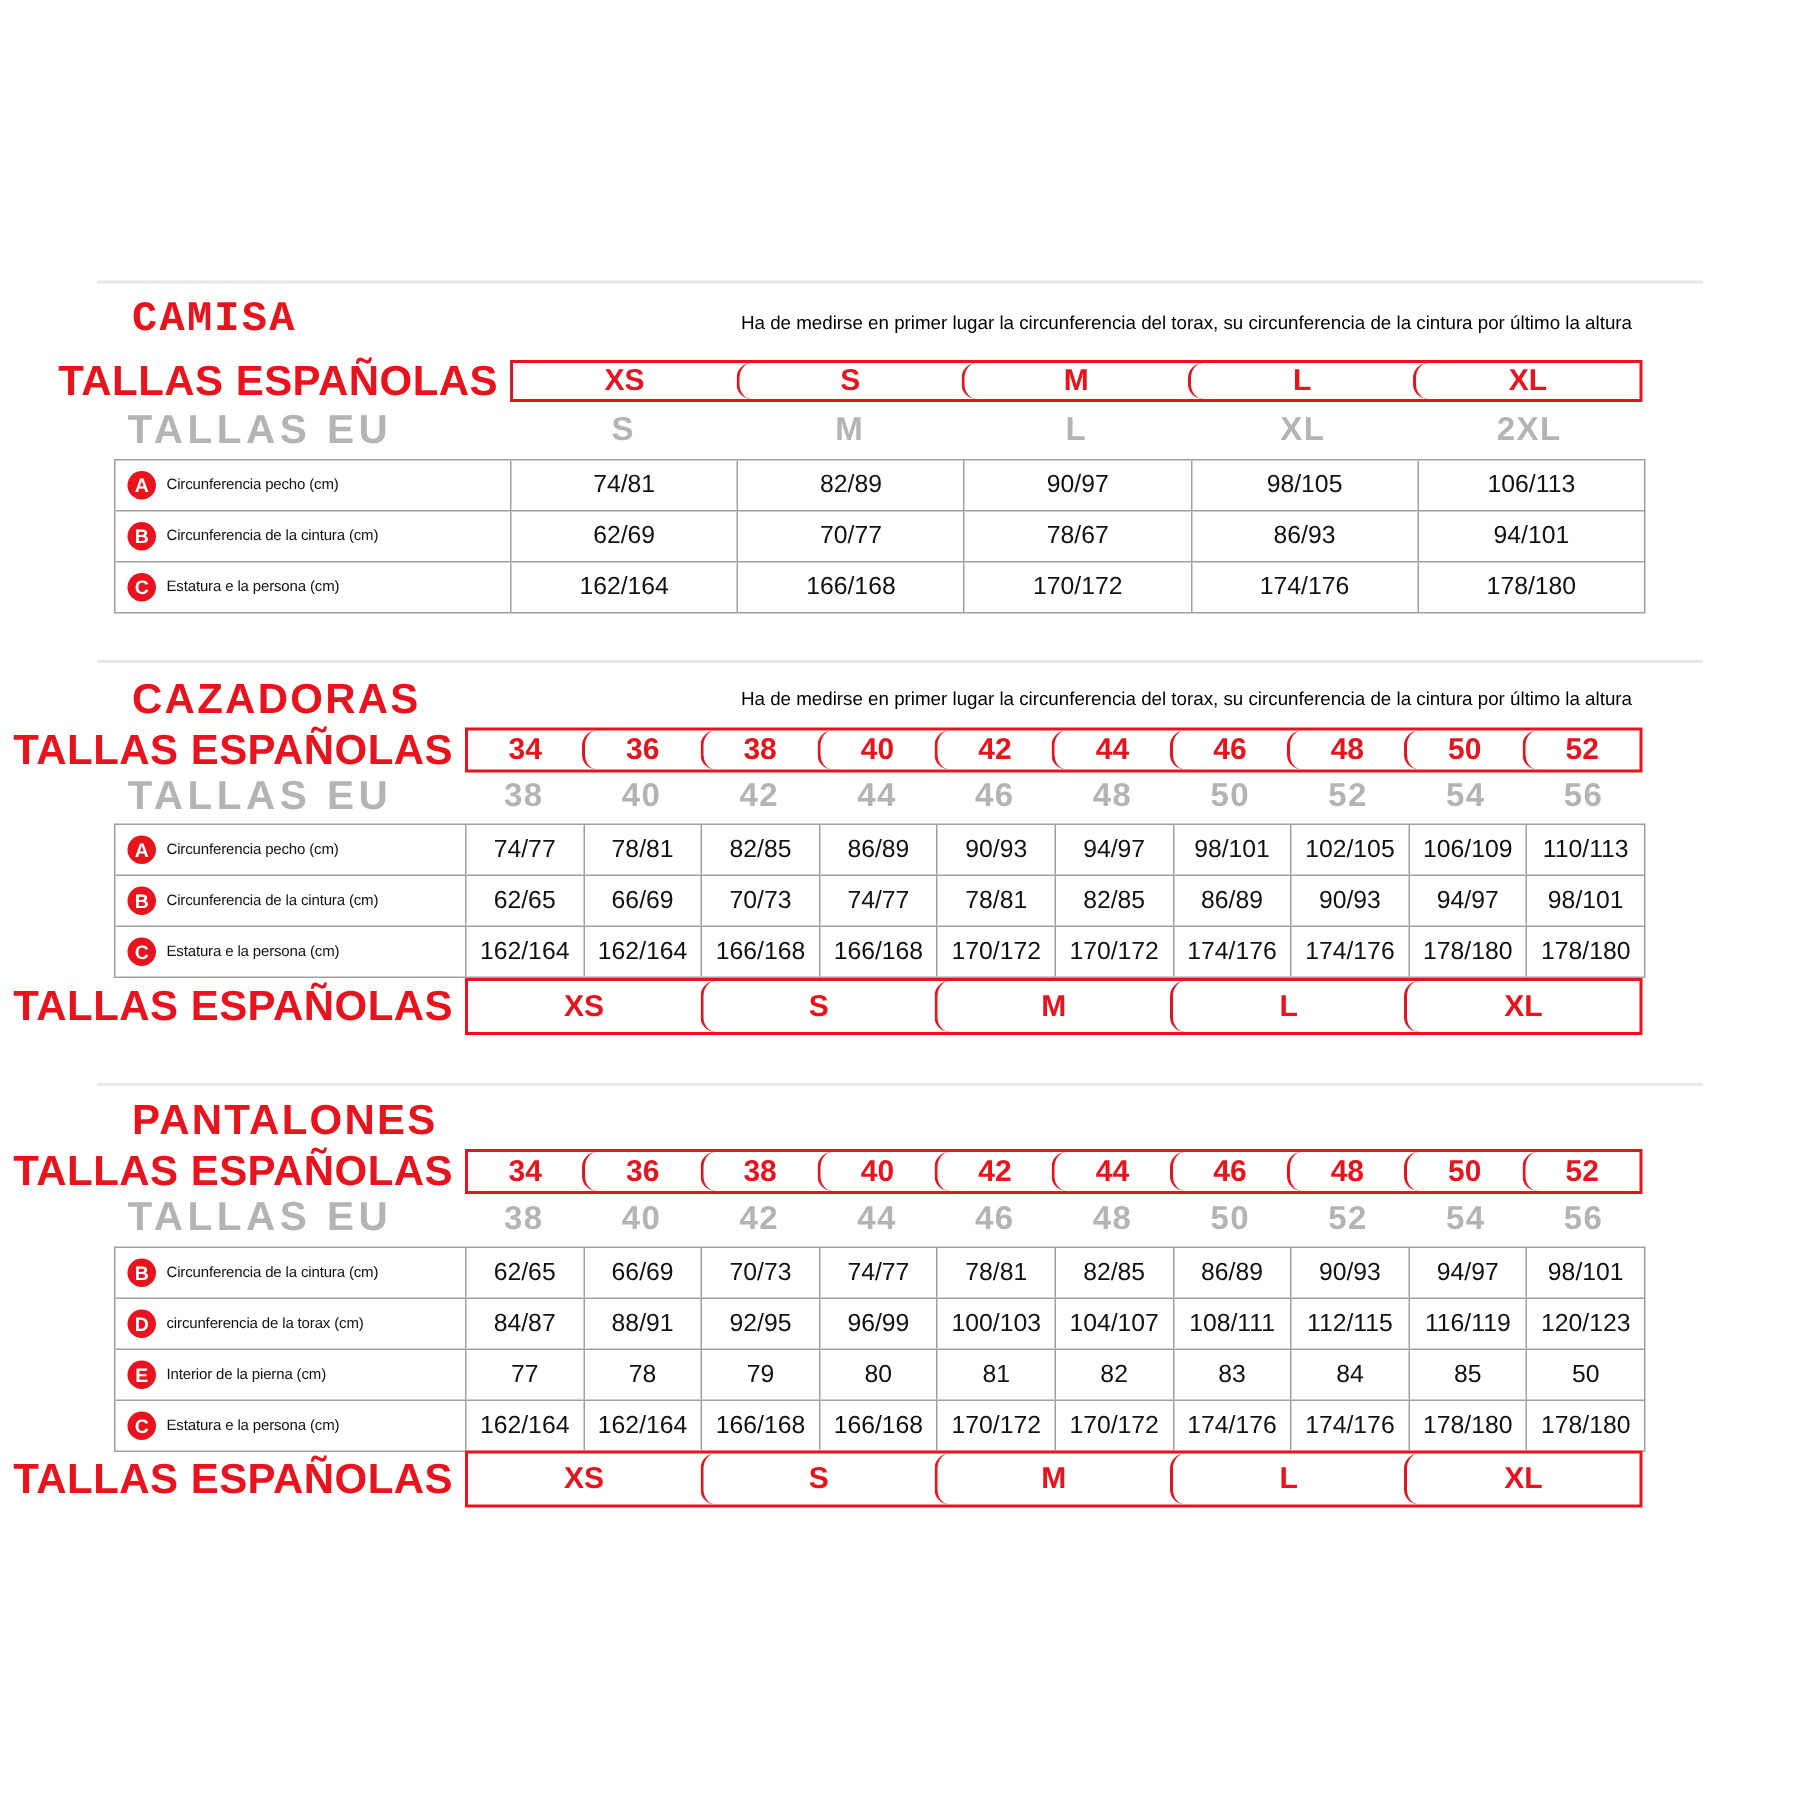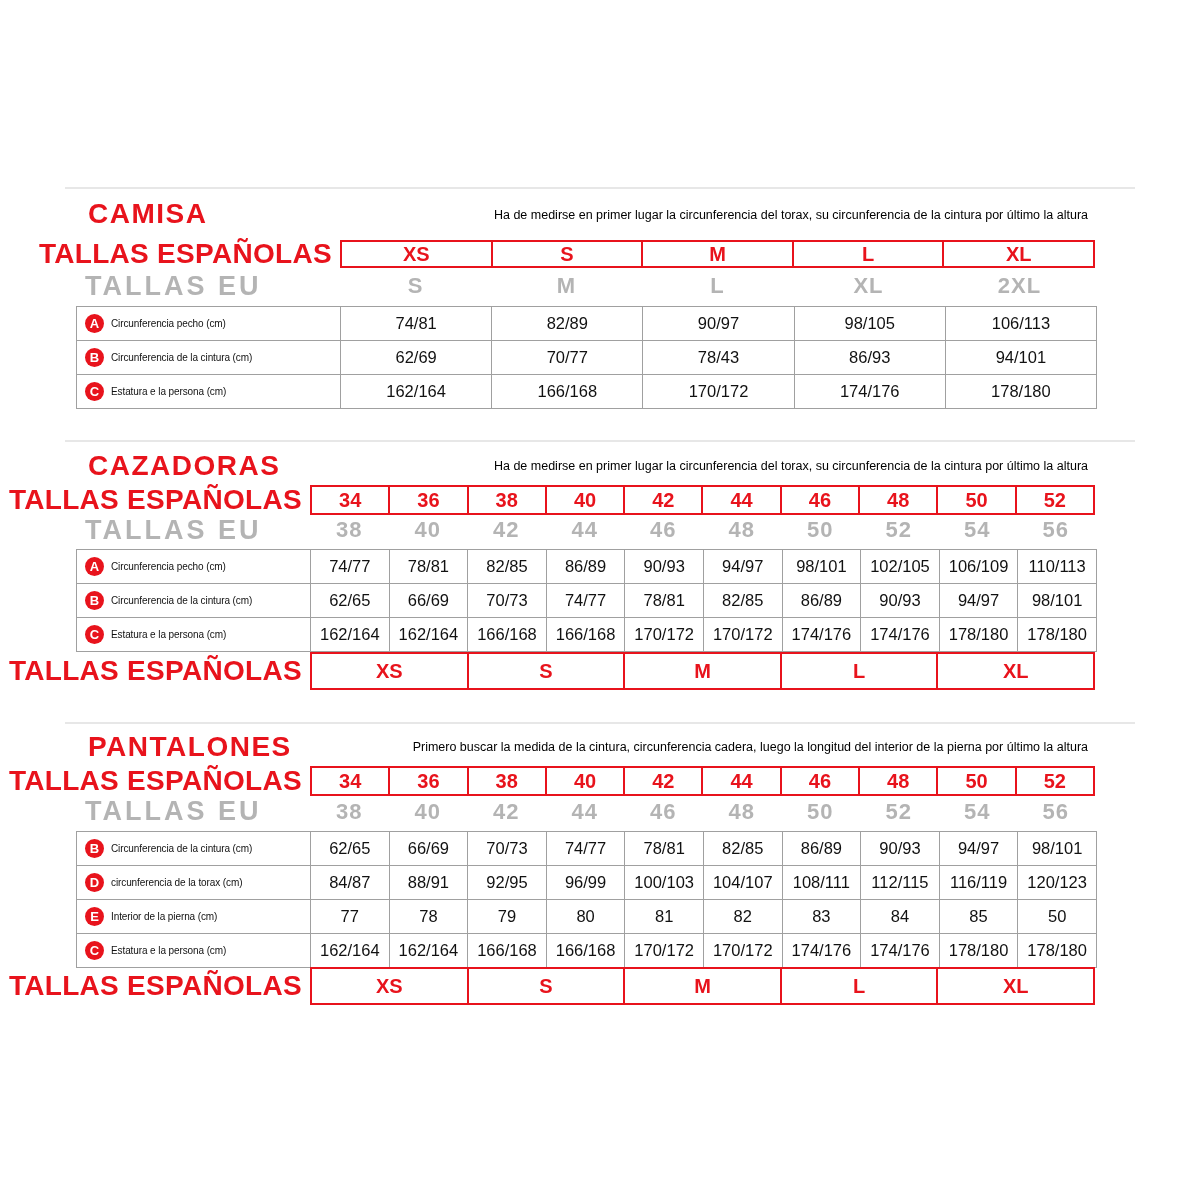--- a/index.html
+++ b/index.html
@@ -28,21 +28,21 @@
     letter-spacing:0.3px;display:flex;align-items:center;justify-content:flex-end;
     white-space:nowrap;
   }
   .red-row{
     position:absolute;display:flex;border:2px solid var(--red);
     box-sizing:border-box;background:#ffffff;
   }
   .red-cell{
     flex:1;display:flex;align-items:center;justify-content:center;
     color:var(--red);font-weight:bold;font-size:20px;
-    border-left:2px solid var(--red);white-space:nowrap;
+    border-left:2px solid var(--red);white-space:nowrap;border-radius:10px;
   }
   .red-cell:first-child{border-left:none;}
   .eu-label{
     position:absolute;left:85px;color:var(--gray-text);font-weight:bold;
     font-size:27px;letter-spacing:3px;display:flex;align-items:center;white-space:nowrap;
   }
   .eu-row{position:absolute;display:flex;}
   .eu-cell{
     flex:1;display:flex;align-items:center;justify-content:center;
     color:var(--gray-text);font-weight:bold;font-size:22px;letter-spacing:1px;
@@ -66,21 +66,21 @@
     flex:1;display:flex;align-items:center;justify-content:center;
     font-size:16.5px;color:var(--ink);border-left:1px solid var(--border-gray);
     box-sizing:border-box;white-space:nowrap;
   }
 </style>
 </head>
 <body>
 
 <div class="page" id="page">
     <div class="divider" style="top: 187px;"></div>
-    <div class="section-title" style="top: 200px;">CAMISA</div>
+    <div class="section-title" style="top: 200px; font-family: Liberation Mono, monospace;">CAMISA</div>
     <div class="note" style="top: 208px;">Ha de medirse en primer lugar la circunferencia del torax, su circunferencia de la cintura por último la altura</div>
     <div class="es-label" style="top: 240px; height: 28px; right: 868px;">TALLAS ESPAÑOLAS</div>
     <div class="red-row" style="top: 240px; left: 340px; width: 755px; height: 28px;">
       <div class="red-cell">XS</div>
       <div class="red-cell">S</div>
       <div class="red-cell">M</div>
       <div class="red-cell">L</div>
       <div class="red-cell">XL</div>
     </div>
     <div class="eu-label" style="top: 268px; height: 36px;">TALLAS EU</div>
@@ -103,21 +103,21 @@
         <div class="value-cell">98/105</div>
         <div class="value-cell">106/113</div>
       </div>
       <div class="data-row" style="height: 33px;">
         <div class="label-cell" style="width: 263px;">
           <div class="letter-badge">B</div>
           <div class="row-label">Circunferencia de la cintura (cm)</div>
         </div>
         <div class="value-cell">62/69</div>
         <div class="value-cell">70/77</div>
-        <div class="value-cell">78/43</div>
+        <div class="value-cell">78/67</div>
         <div class="value-cell">86/93</div>
         <div class="value-cell">94/101</div>
       </div>
       <div class="data-row" style="height: 33px;">
         <div class="label-cell" style="width: 263px;">
           <div class="letter-badge">C</div>
           <div class="row-label">Estatura e la persona (cm)</div>
         </div>
         <div class="value-cell">162/164</div>
         <div class="value-cell">166/168</div>
@@ -208,21 +208,20 @@
     <div class="es-label" style="top: 652px; height: 38px; right: 898px;">TALLAS ESPAÑOLAS</div>
     <div class="red-row" style="top: 652px; left: 310px; width: 785px; height: 38px;">
       <div class="red-cell">XS</div>
       <div class="red-cell">S</div>
       <div class="red-cell">M</div>
       <div class="red-cell">L</div>
       <div class="red-cell">XL</div>
     </div>
     <div class="divider" style="top: 722px;"></div>
     <div class="section-title" style="top: 733px;">PANTALONES</div>
-    <div class="note" style="top: 740px;">Primero buscar la medida de la cintura, circunferencia cadera, luego la longitud del interior de la pierna por último la altura</div>
     <div class="es-label" style="top: 766px; height: 30px; right: 898px;">TALLAS ESPAÑOLAS</div>
     <div class="red-row" style="top: 766px; left: 310px; width: 785px; height: 30px;">
       <div class="red-cell">34</div>
       <div class="red-cell">36</div>
       <div class="red-cell">38</div>
       <div class="red-cell">40</div>
       <div class="red-cell">42</div>
       <div class="red-cell">44</div>
       <div class="red-cell">46</div>
       <div class="red-cell">48</div>

